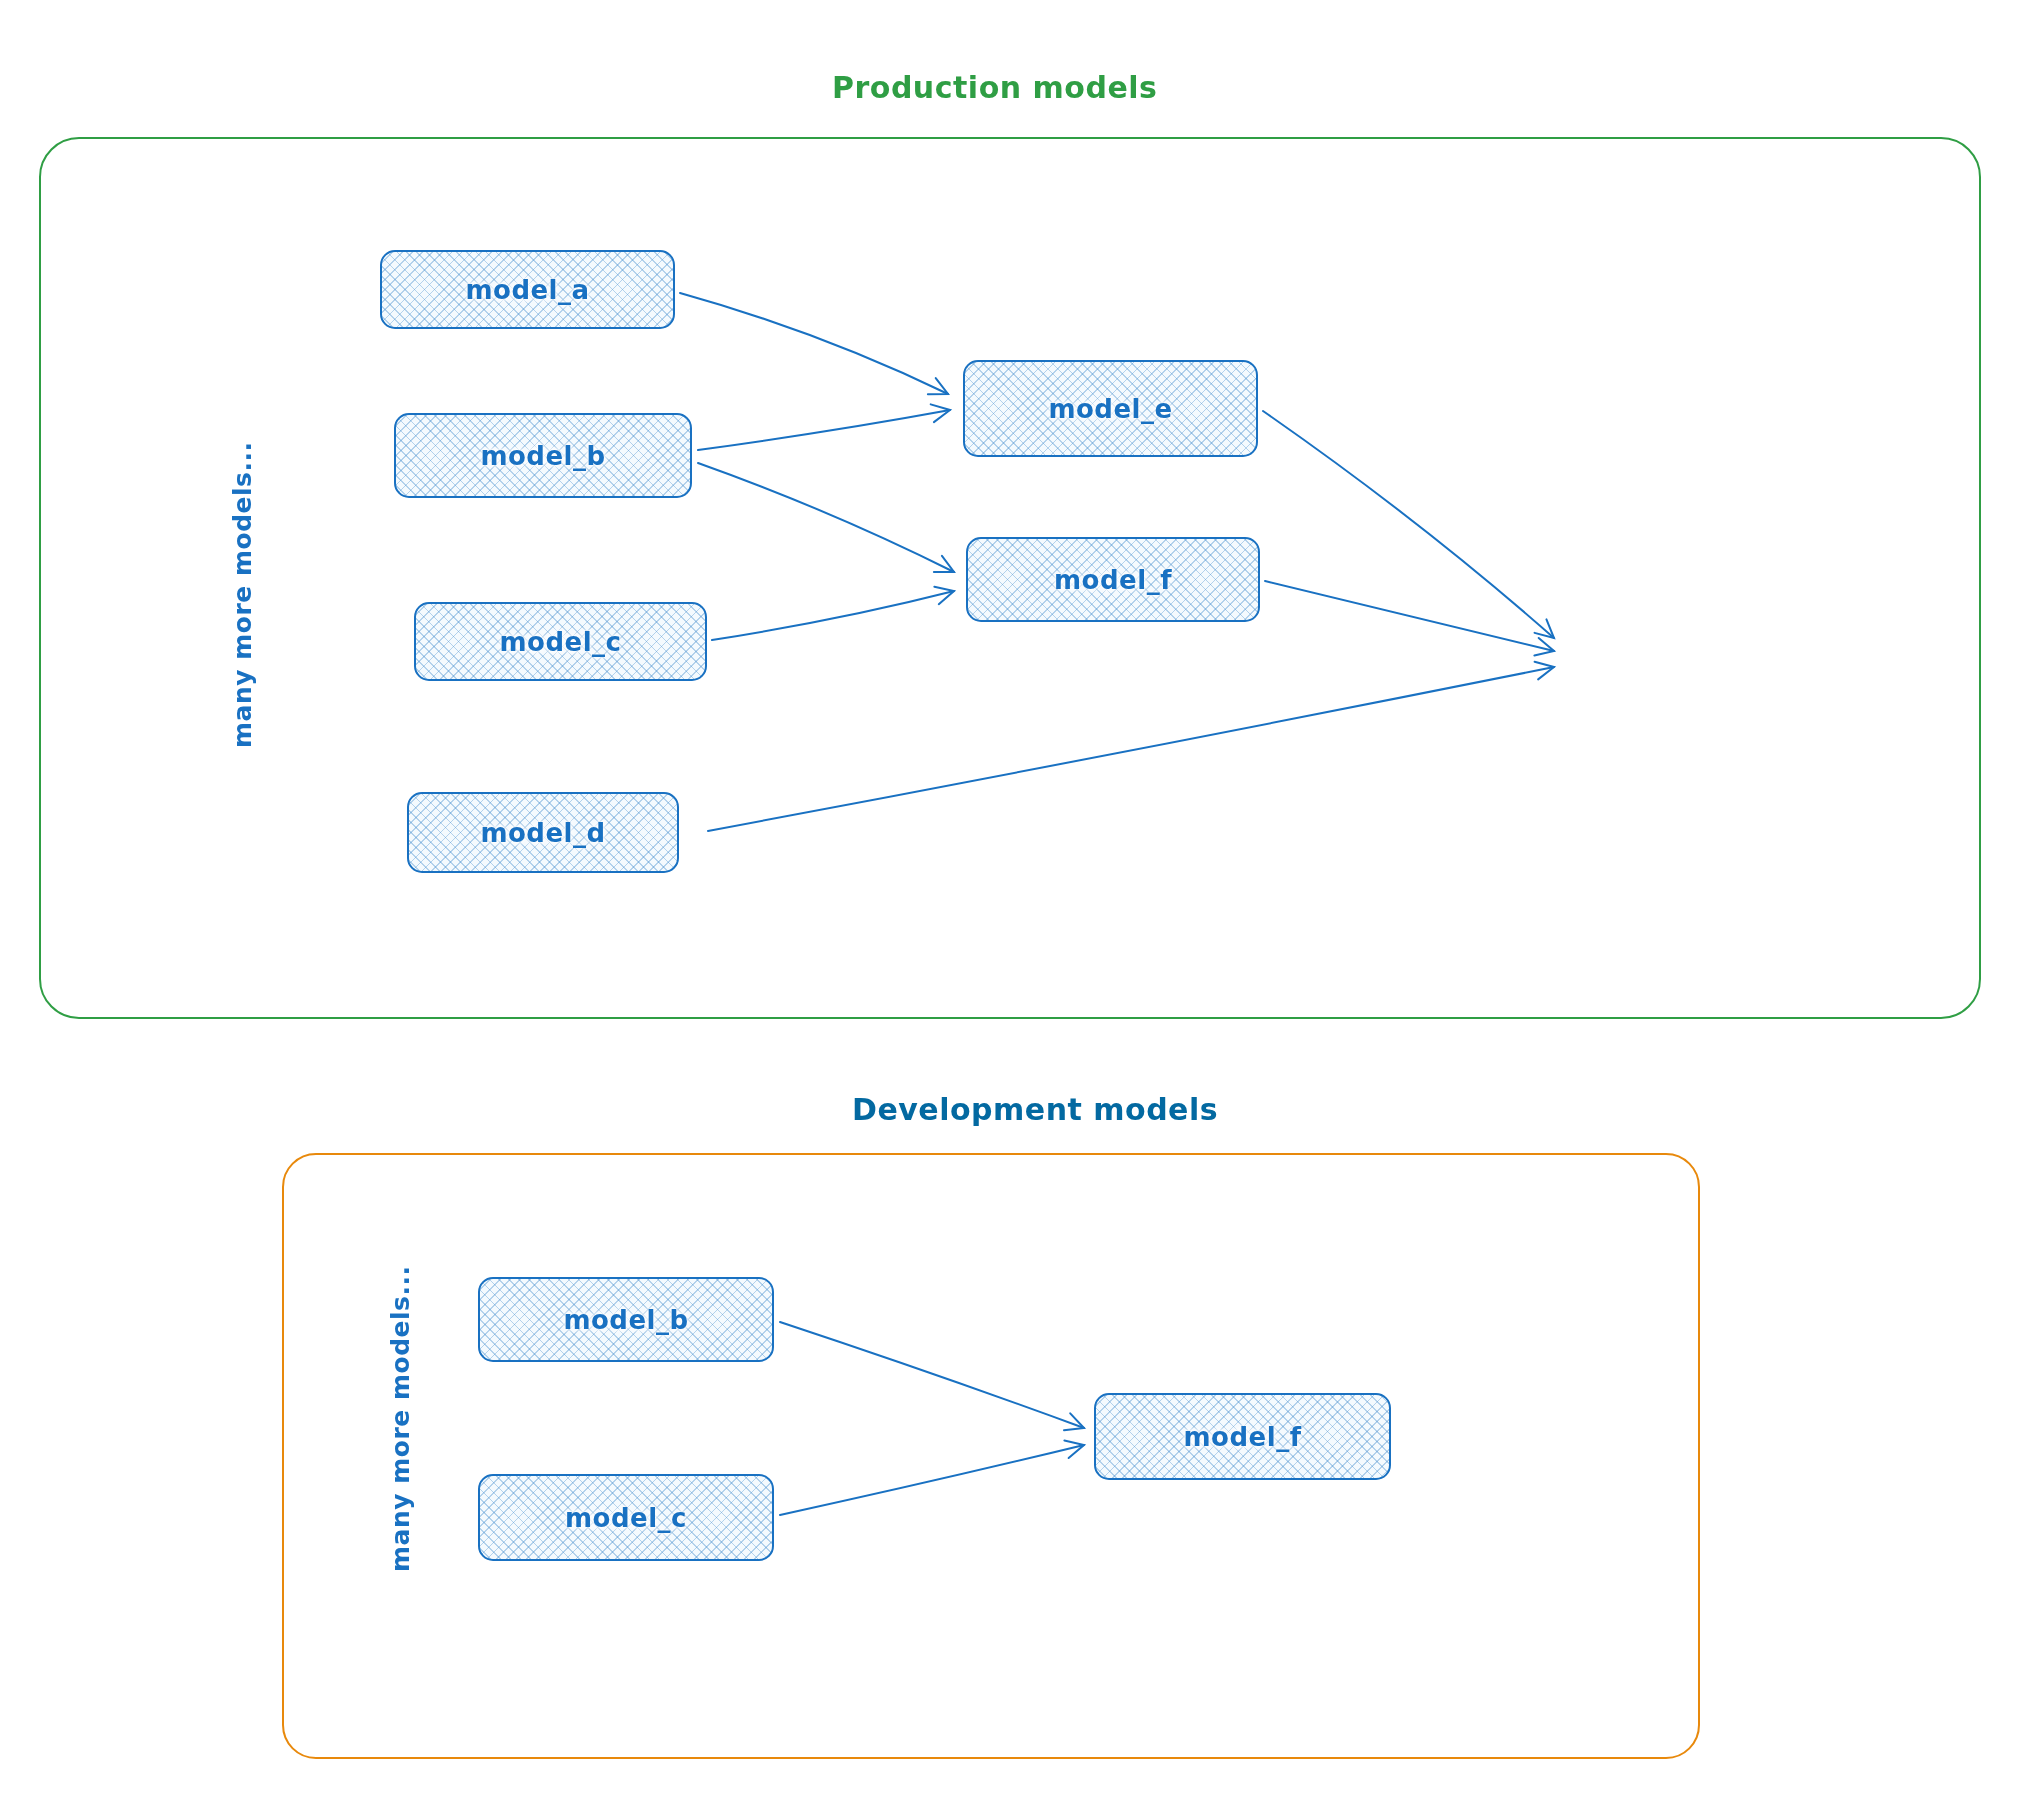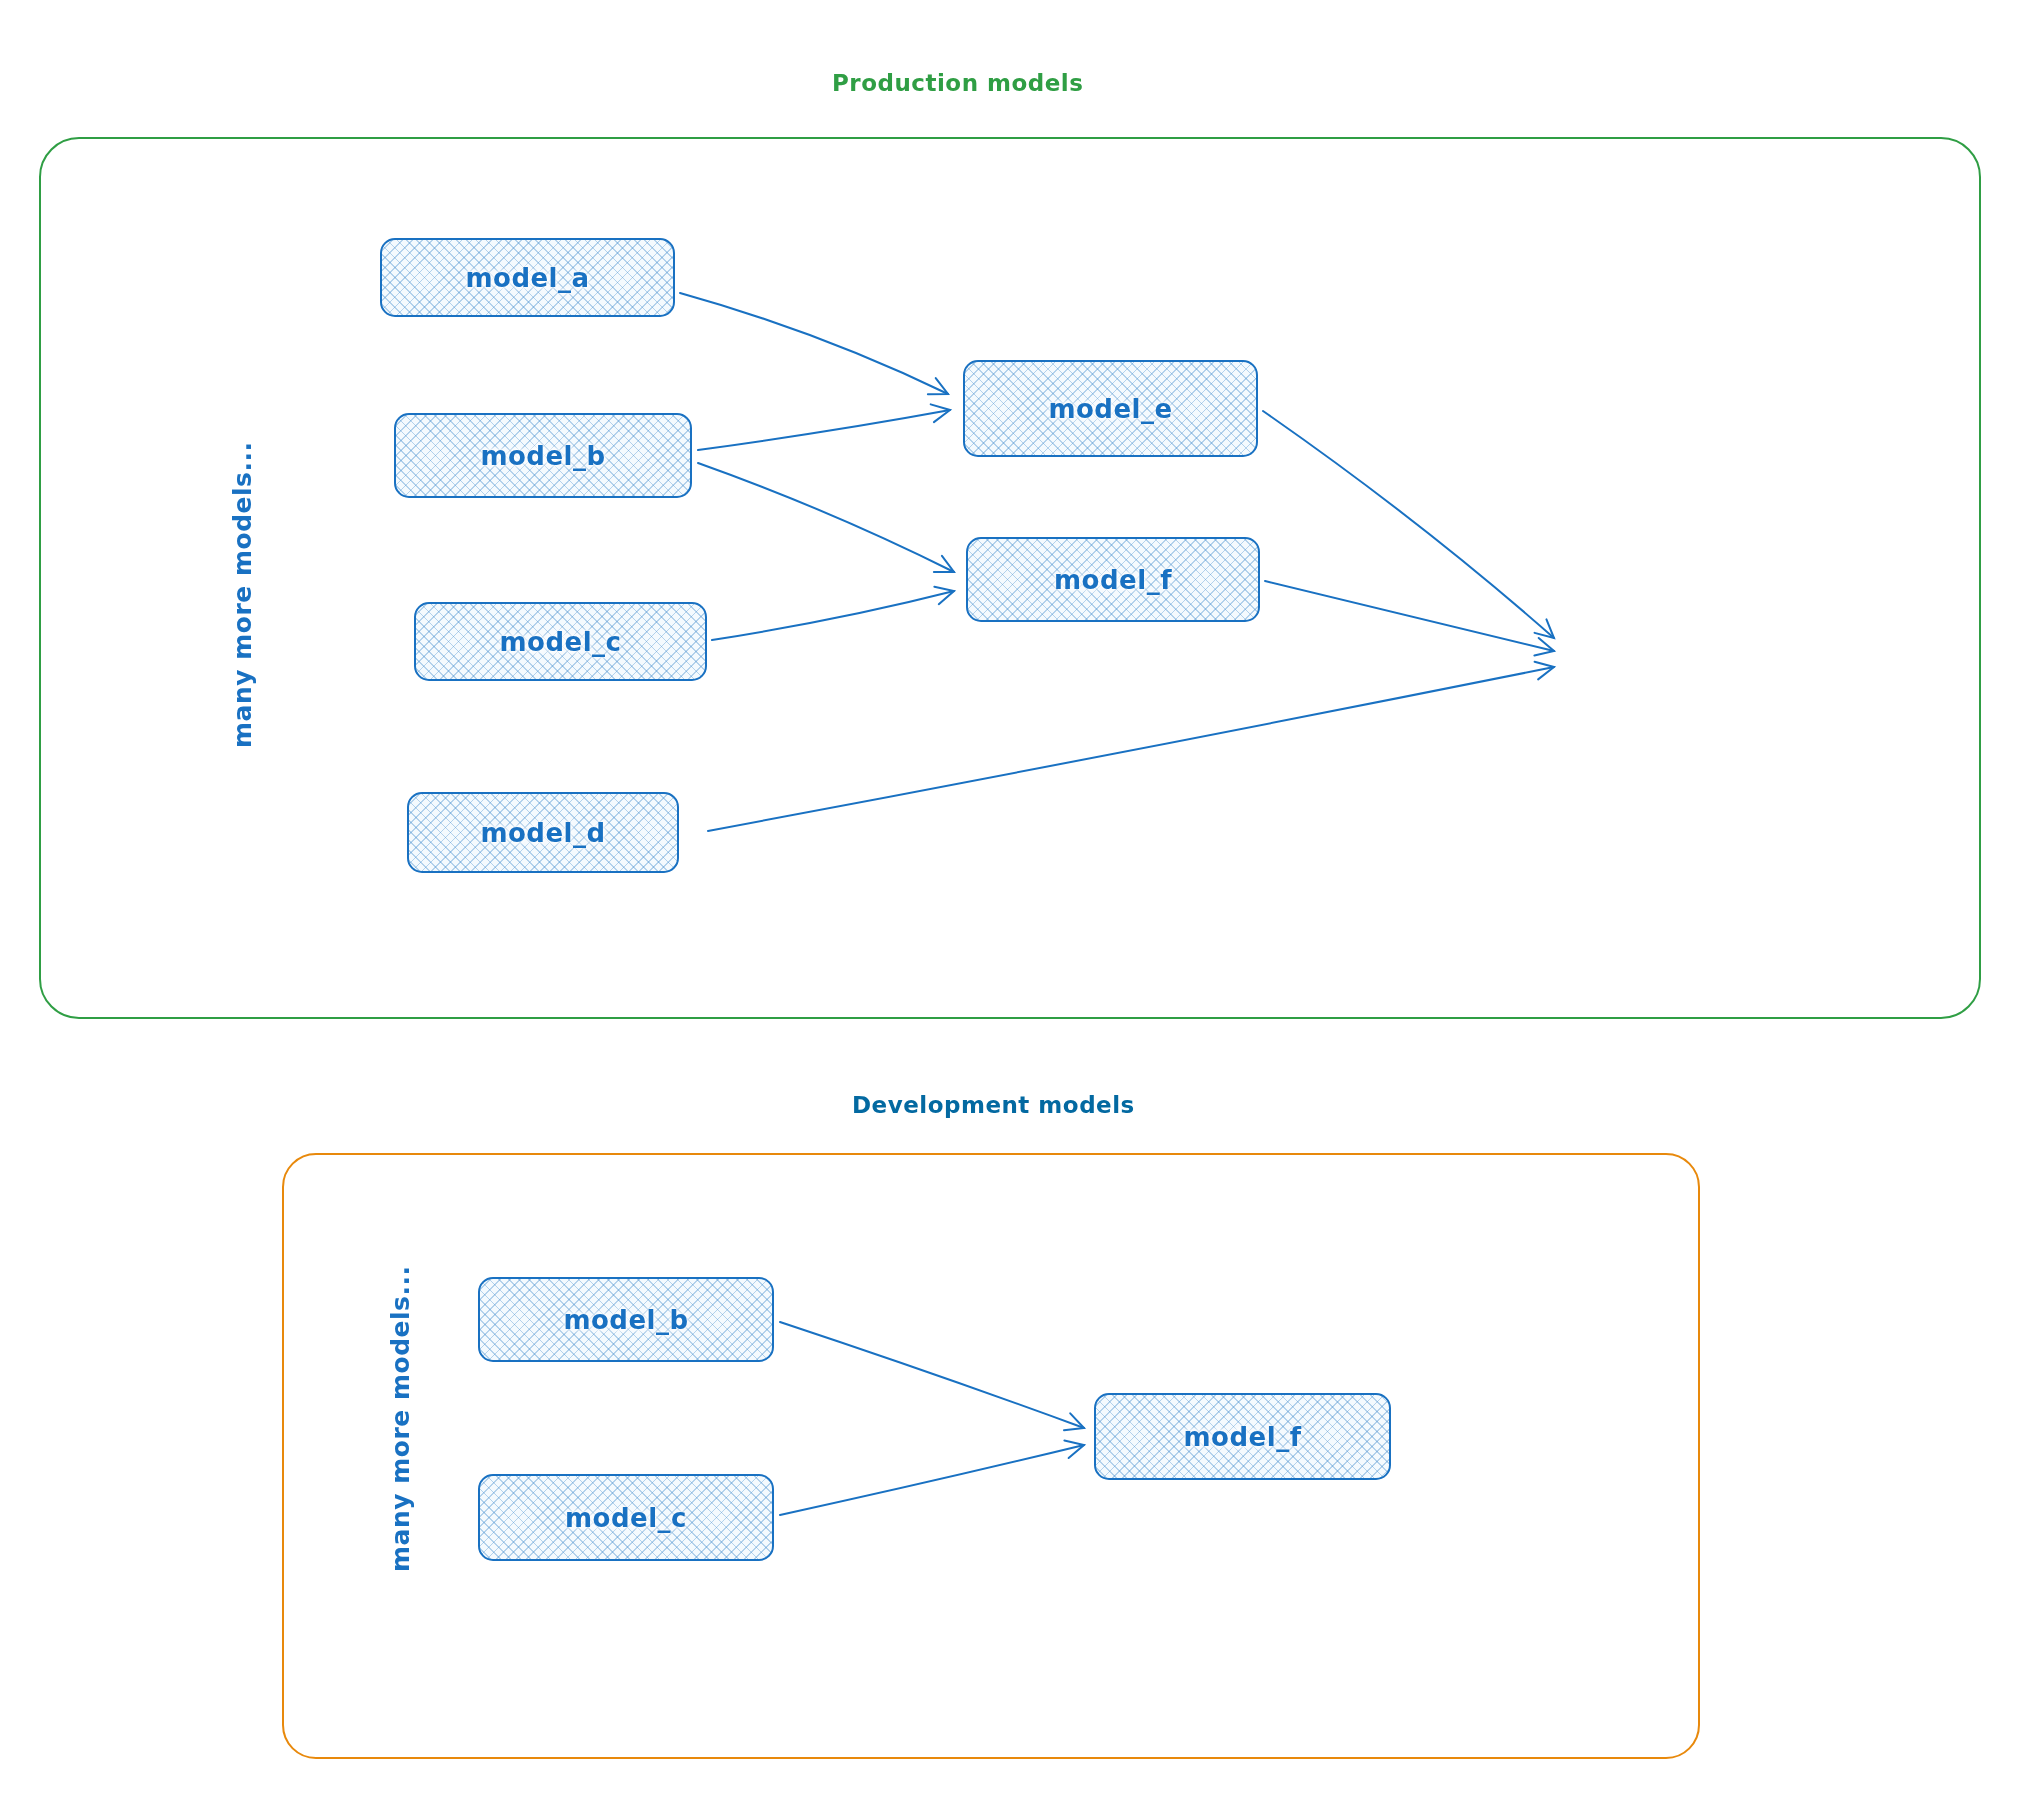--- a/index.html
+++ b/index.html
@@ -10,21 +10,21 @@
   }
   .canvas {
     position: relative;
     width: 2024px;
     height: 1818px;
     background: #ffffff;
     overflow: hidden;
   }
   .group-title {
     position: absolute;
-    font-size: 23px;
+    font-size: 30px;
     font-weight: 600;
     letter-spacing: 0.5px;
     white-space: nowrap;
   }
   .group-title.prod { color: #2f9e44; }
   .group-title.dev  { color: #0369a1; }
   .group-box {
     position: absolute;
     border-radius: 40px;
     background: transparent;
@@ -80,21 +80,21 @@
 <body>
 
 <div class="canvas">
 
   <div class="group-title prod" style="left:832px; top:70px;">Production models</div>
 
   <div class="group-box prod" style="left:39px; top:137px; width:1938px; height:878px;"></div>
 
   <div class="side-label" style="left:228px; top:748px;">many more models...</div>
 
-  <div class="node" style="left:380px; top:238px; width:295px; height:79px;">
+  <div class="node" style="left:380px; top:250px; width:295px; height:79px;">
     <span class="label">model_a</span>
   </div>
 
   <div class="node" style="left:394px; top:413px; width:298px; height:85px;">
     <span class="label">model_b</span>
   </div>
 
   <div class="node" style="left:414px; top:602px; width:293px; height:79px;">
     <span class="label">model_c</span>
   </div>

